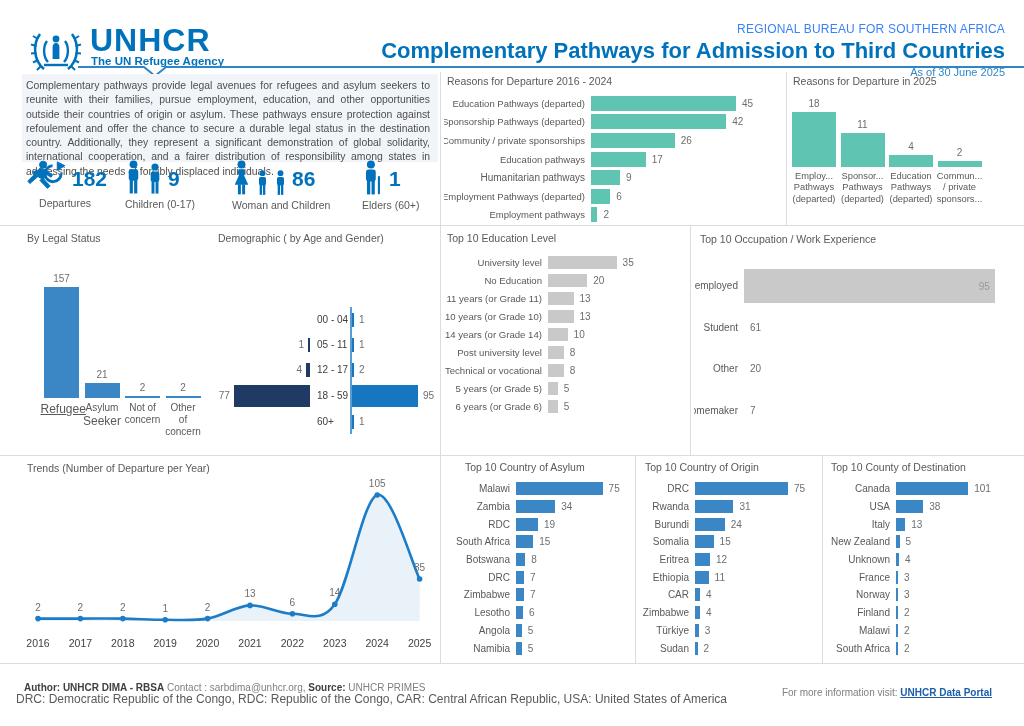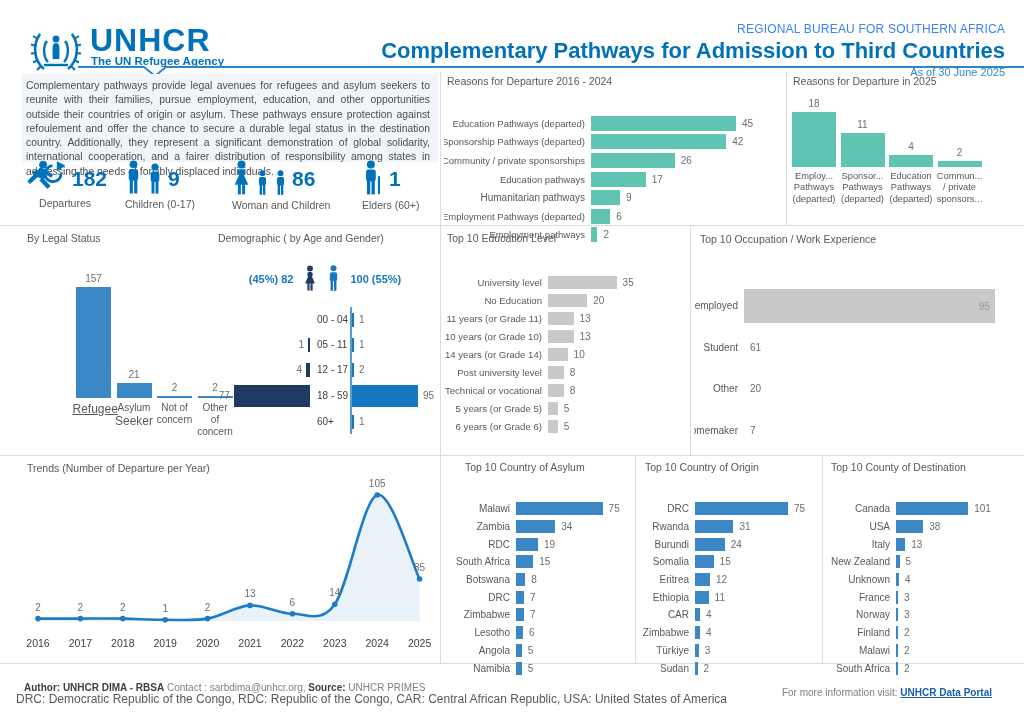--- a/index.html
+++ b/index.html
@@ -23,21 +23,21 @@
   .panel { position:absolute; }
   .ptitle { position:absolute; font-size:10.5px; color:#595959; }
   
   .intro { position:absolute; left:22px; top:74px; width:416px; height:88px; background:#F1F5FA;
            padding:5px 8px 5px 4px; font-size:10.4px; line-height:1.37; color:#4d4d4d; text-align:justify; }
   .stat { position:absolute; top:160px; }
   .stat-top { display:flex; align-items:flex-start; gap:5px; }
   .stat-num { font-size:21px; font-weight:bold; color:#0072BC; line-height:1; margin-top:8px; }
   .stat-label { font-size:10.5px; color:#595959; margin-top:3px; text-align:center; }
   
-  .hchart { position:absolute;margin-top:20px; }
+  .hchart { position:absolute; }
   .hrow { display:flex; align-items:center; }
   .hlab { font-size:10px; color:#595959; display:flex; justify-content:flex-end; align-items:center;
           overflow:hidden; white-space:nowrap; padding-right:6px; flex:none; }
   .hbarbar { flex:none; position:relative; }
   .hval { font-size:10px; color:#6e6e6e; margin-left:6px; white-space:nowrap; }
   .hval.inside { position:absolute; right:5px; top:50%; transform:translateY(-50%); margin:0; color:#9a9a9a; }
   
   .vchart { position:absolute; display:flex; align-items:flex-end; }
   .vcol { display:flex; flex-direction:column; align-items:center; justify-content:flex-end; flex:none; }
   .vval { font-size:10px; color:#6e6e6e; margin-bottom:3px; }
@@ -265,21 +265,21 @@
             <div class="vlabline" style="font-size: 9.3px;">/ private</div>
             <div class="vlabline" style="font-size: 9.3px;">sponsors...</div>
           </div>
         </div>
       </div>
   </div>
 
   <div class="panel" style="left:22px; top:229px; width:190px; height:226px;">
     <div class="ptitle" style="left:5px; top:3px;">By Legal Status</div>
     <div class="vchart" style="left:22px; top:44px; gap:5.5px;">
-        <div class="vcol" style="width: 35px; margin-left: 32px;">
+        <div class="vcol" style="width: 35px;">
           <div class="vval">157</div>
           <div class="vbar" style="height: 111px; background: rgb(59, 135, 198);"></div>
           <div class="vlabs" style="height: 40px;">
             <div class="vlabline" style="font-size: 12px; text-decoration: underline;">Refugee</div>
           </div>
         </div>
         <div class="vcol" style="width: 35px;">
           <div class="vval">21</div>
           <div class="vbar" style="height: 14.8px; background: rgb(59, 135, 198);"></div>
           <div class="vlabs" style="height: 40px;">
@@ -302,30 +302,20 @@
             <div class="vlabline" style="font-size: 10px;">Other</div>
             <div class="vlabline" style="font-size: 10px;">of</div>
             <div class="vlabline" style="font-size: 10px;">concern</div>
           </div>
         </div>
       </div>
   </div>
 
   <div class="panel" style="left:212px; top:229px; width:226px; height:226px;">
     <div class="ptitle" style="left:6px; top:3px;">Demographic ( by Age and Gender)</div>
-    <div class="pyr-sum">
-      <span class="pyr-sum-f">(45%) 82</span>
-      <svg width="14" height="27" viewBox="0 0 18 34" fill="#1F3A63">
-          <use href="#sym-woman"></use>
-        </svg>
-      <svg width="13" height="27" viewBox="0 0 16 34" fill="#1677C0">
-          <use href="#sym-person"></use>
-        </svg>
-      <span class="pyr-sum-m">100 (55%)</span>
-    </div>
     <div class="pyr">
         <div class="prow" style="height: 25px;">
           <div class="pleft"></div>
           <div class="page-lab">00 - 04</div>
           <div class="pright">
             <div class="pbar" style="width: 2px; height: 14px; background: rgb(22, 119, 192);"></div>
             <div class="pval">1</div>
           </div>
         </div>
         <div class="prow" style="height: 25px;">

